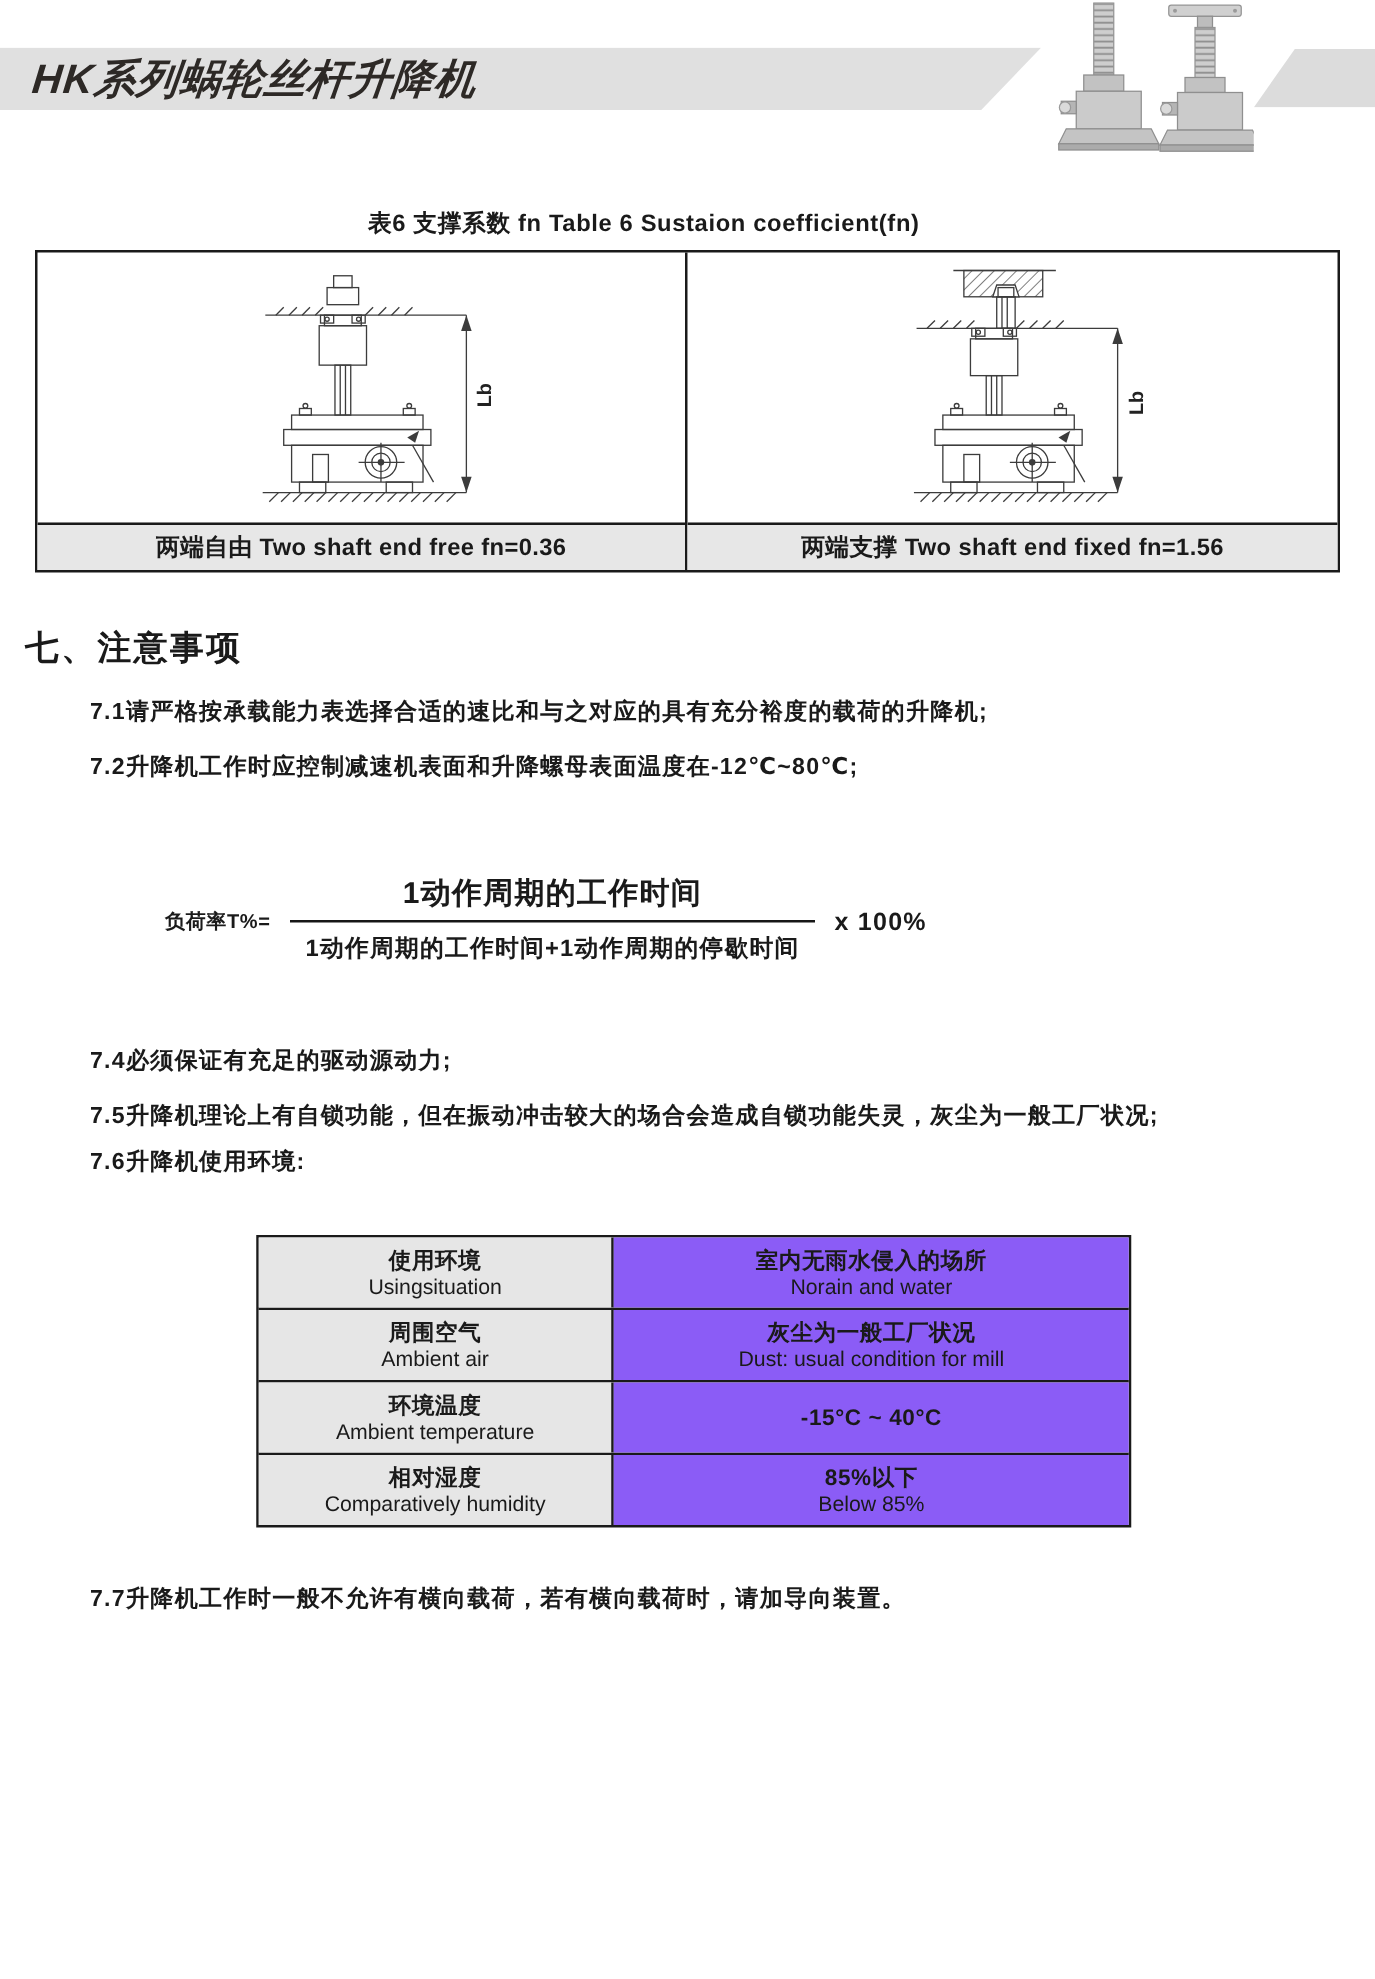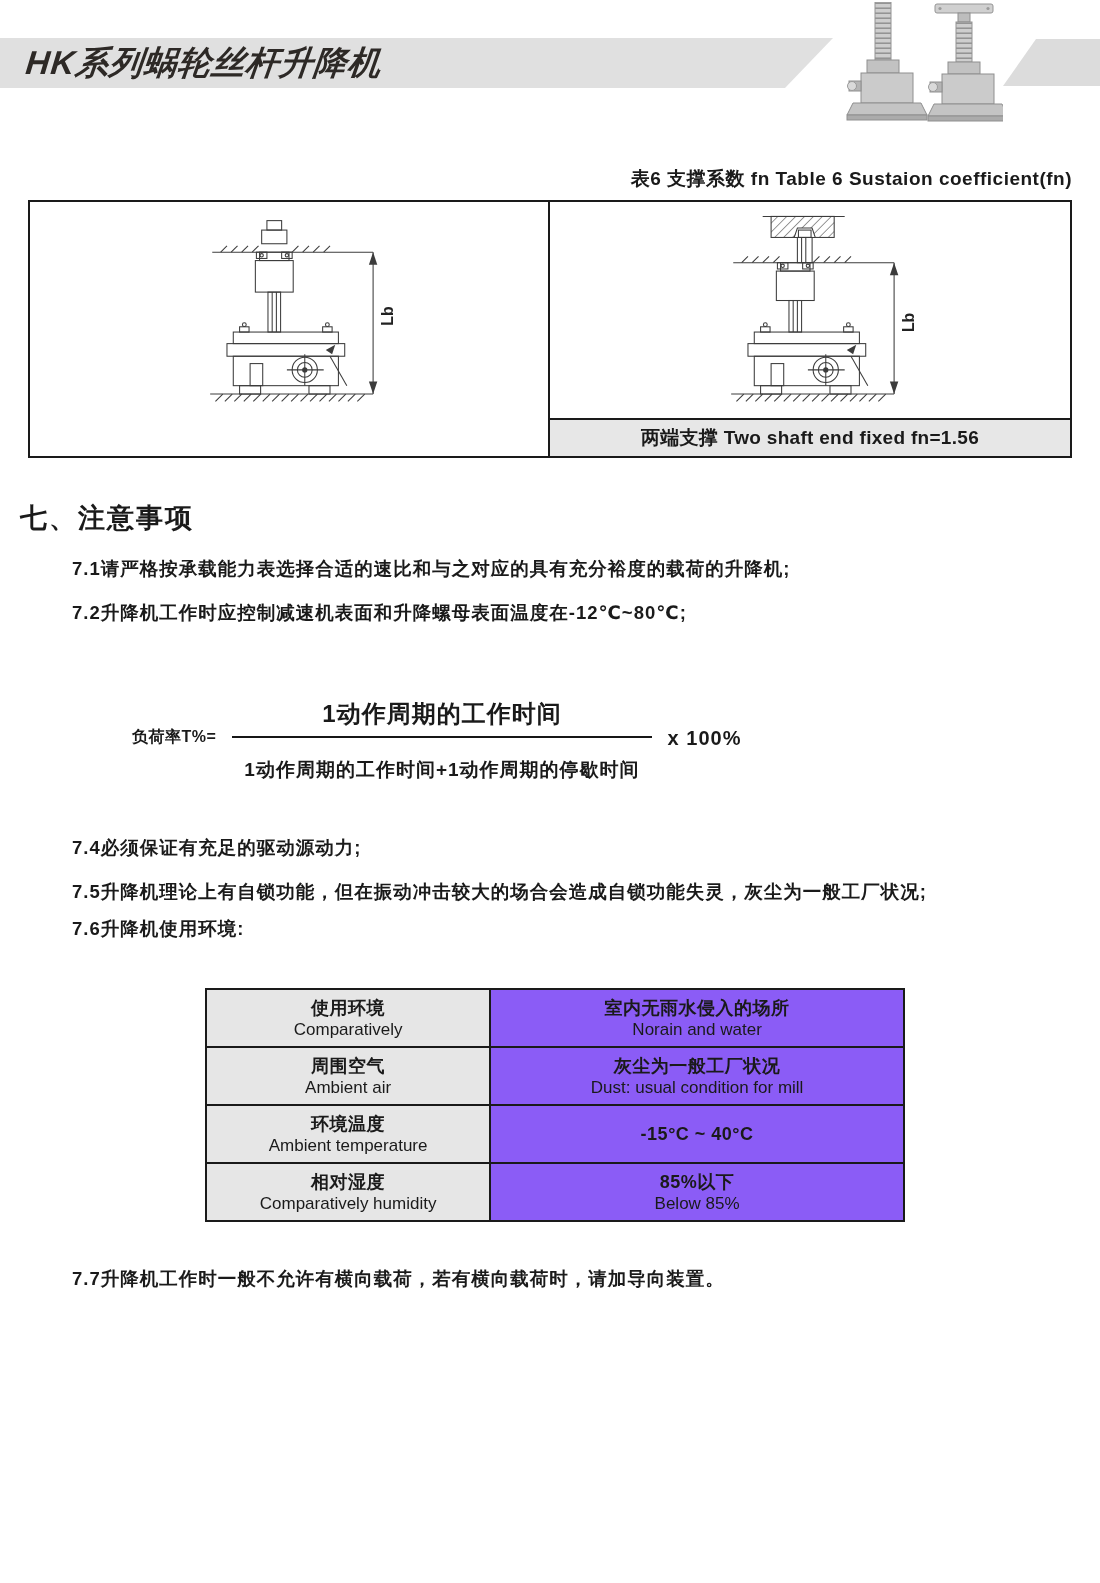--- a/index.html
+++ b/index.html
@@ -10,22 +10,22 @@
   .banner{position:absolute;left:0;top:38px;width:833px;height:50px;background:#e0e0e0;
           clip-path:polygon(0 0,100% 0,calc(100% - 48px) 100%,0 100%);}
   .banner-title{display:inline-block;margin-left:26px;line-height:50px;font-size:33px;
           font-weight:800;font-style:italic;transform:skewX(-6deg);color:#2d2926;
           letter-spacing:1px;white-space:nowrap;}
   .deco{position:absolute;right:0;top:39px;width:97px;height:47px;background:#dcdcdc;
           clip-path:polygon(33px 0,100% 0,100% 100%,0 100%);}
   .products{position:absolute;left:843px;top:2px;}
 
   
-  .t6-title{position:absolute;left:0;top:166px;width:1030px;text-align:right;
-          font-size:19px;font-weight:700;letter-spacing:0.5px;padding-left:42px;}
+  .t6-title{position:absolute;left:0;top:166px;width:1030px;text-align:center;
+          font-size:19px;font-weight:700;letter-spacing:0.5px;}
   .t6{position:absolute;left:28px;top:200px;width:1044px;height:258px;
           border:2.5px solid #1a1a1a;display:flex;box-sizing:border-box;}
   .t6cell{width:50%;display:flex;flex-direction:column;box-sizing:border-box;}
   .t6cell.first{border-right:2px solid #1a1a1a;}
   .t6diagram{height:217px;display:flex;align-items:center;justify-content:center;}
   .t6caption{height:36px;background:#e7e7e7;border-top:2px solid #1a1a1a;
           display:flex;align-items:center;justify-content:center;
           font-size:19px;font-weight:700;letter-spacing:0.3px;}
   .lineart{stroke:#3c3c3c;stroke-width:1;fill:none;}
   .lineart .fil{fill:#3c3c3c;stroke:none;}
@@ -39,21 +39,21 @@
   .i71{top:556px;} .i72{top:600px;} .i73{top:644px;}
   .i74{top:835px;} .i75{top:879px;} .i76{top:916px;}
   .i77{top:1266px;}
 
   
   .formula{position:absolute;left:132px;top:698px;display:flex;align-items:flex-start;}
   .f-label{font-size:16px;font-weight:600;padding-top:29px;letter-spacing:0.5px;}
   .frac{display:inline-block;text-align:center;margin-left:16px;}
   .f-num{font-size:24px;font-weight:600;letter-spacing:1px;padding:0 30px 6px 30px;}
   .f-den{font-size:19px;font-weight:600;letter-spacing:1px;border-top:2.5px solid #161616;
-          padding:19px 12px 0 12px;}
+          padding:8px 12px 0 12px;}
   .f-mult{font-size:20px;font-weight:600;padding-top:29px;margin-left:16px;letter-spacing:1px;}
 
   
   .envt{position:absolute;left:205px;top:988px;width:700px;border:2.5px solid #1a1a1a;
           border-collapse:collapse;box-sizing:border-box;}
   .envrow{display:flex;border-top:2px solid #1a1a1a;}
   .envrow:first-child{border-top:none;}
   .envcell{height:56px;display:flex;flex-direction:column;align-items:center;
           justify-content:center;box-sizing:border-box;}
   .env-k{width:285px;background:#e6e6e6;border-right:2px solid #1a1a1a;}
@@ -178,20 +178,21 @@
           </g>
 
           <line x1="205" y1="42" x2="205" y2="177"></line>
           <polygon class="fil" points="205,42 201,54 209,54"></polygon>
           <polygon class="fil" points="205,177 201,165 209,165"></polygon>
           <g transform="translate(224,112) rotate(-90)">
             <text font-size="15" font-weight="bold">Lb</text>
           </g>
         </svg>
       </div>
+      <div class="t6caption">两端自由 Two shaft end free  fn=0.36</div>
     </div>
 
     <div class="t6cell">
       <div class="t6diagram">
         <svg class="lineart" width="270" height="205" viewBox="0 0 250 195">
           <defs>
             <pattern id="hatch2" width="6" height="6" patternUnits="userSpaceOnUse" patternTransform="rotate(45)">
               <line x1="0" y1="0" x2="0" y2="6" stroke="#3c3c3c" stroke-width="1"></line>
             </pattern>
           </defs>
@@ -287,21 +288,21 @@
   </div>
 
   <div class="item i74">7.4必须保证有充足的驱动源动力;</div>
   <div class="item i75">7.5升降机理论上有自锁功能，但在振动冲击较大的场合会造成自锁功能失灵，灰尘为一般工厂状况;</div>
   <div class="item i76">7.6升降机使用环境:</div>
 
   <div class="envt">
     <div class="envrow">
       <div class="envcell env-k">
         <div class="l-zh">使用环境</div>
-        <div class="l-en">Comparatively</div>
+        <div class="l-en">Usingsituation</div>
       </div>
       <div class="envcell env-v">
         <div class="l-zh">室内无雨水侵入的场所</div>
         <div class="l-en">Norain and water</div>
       </div>
     </div>
     <div class="envrow">
       <div class="envcell env-k">
         <div class="l-zh">周围空气</div>
         <div class="l-en">Ambient air</div>

